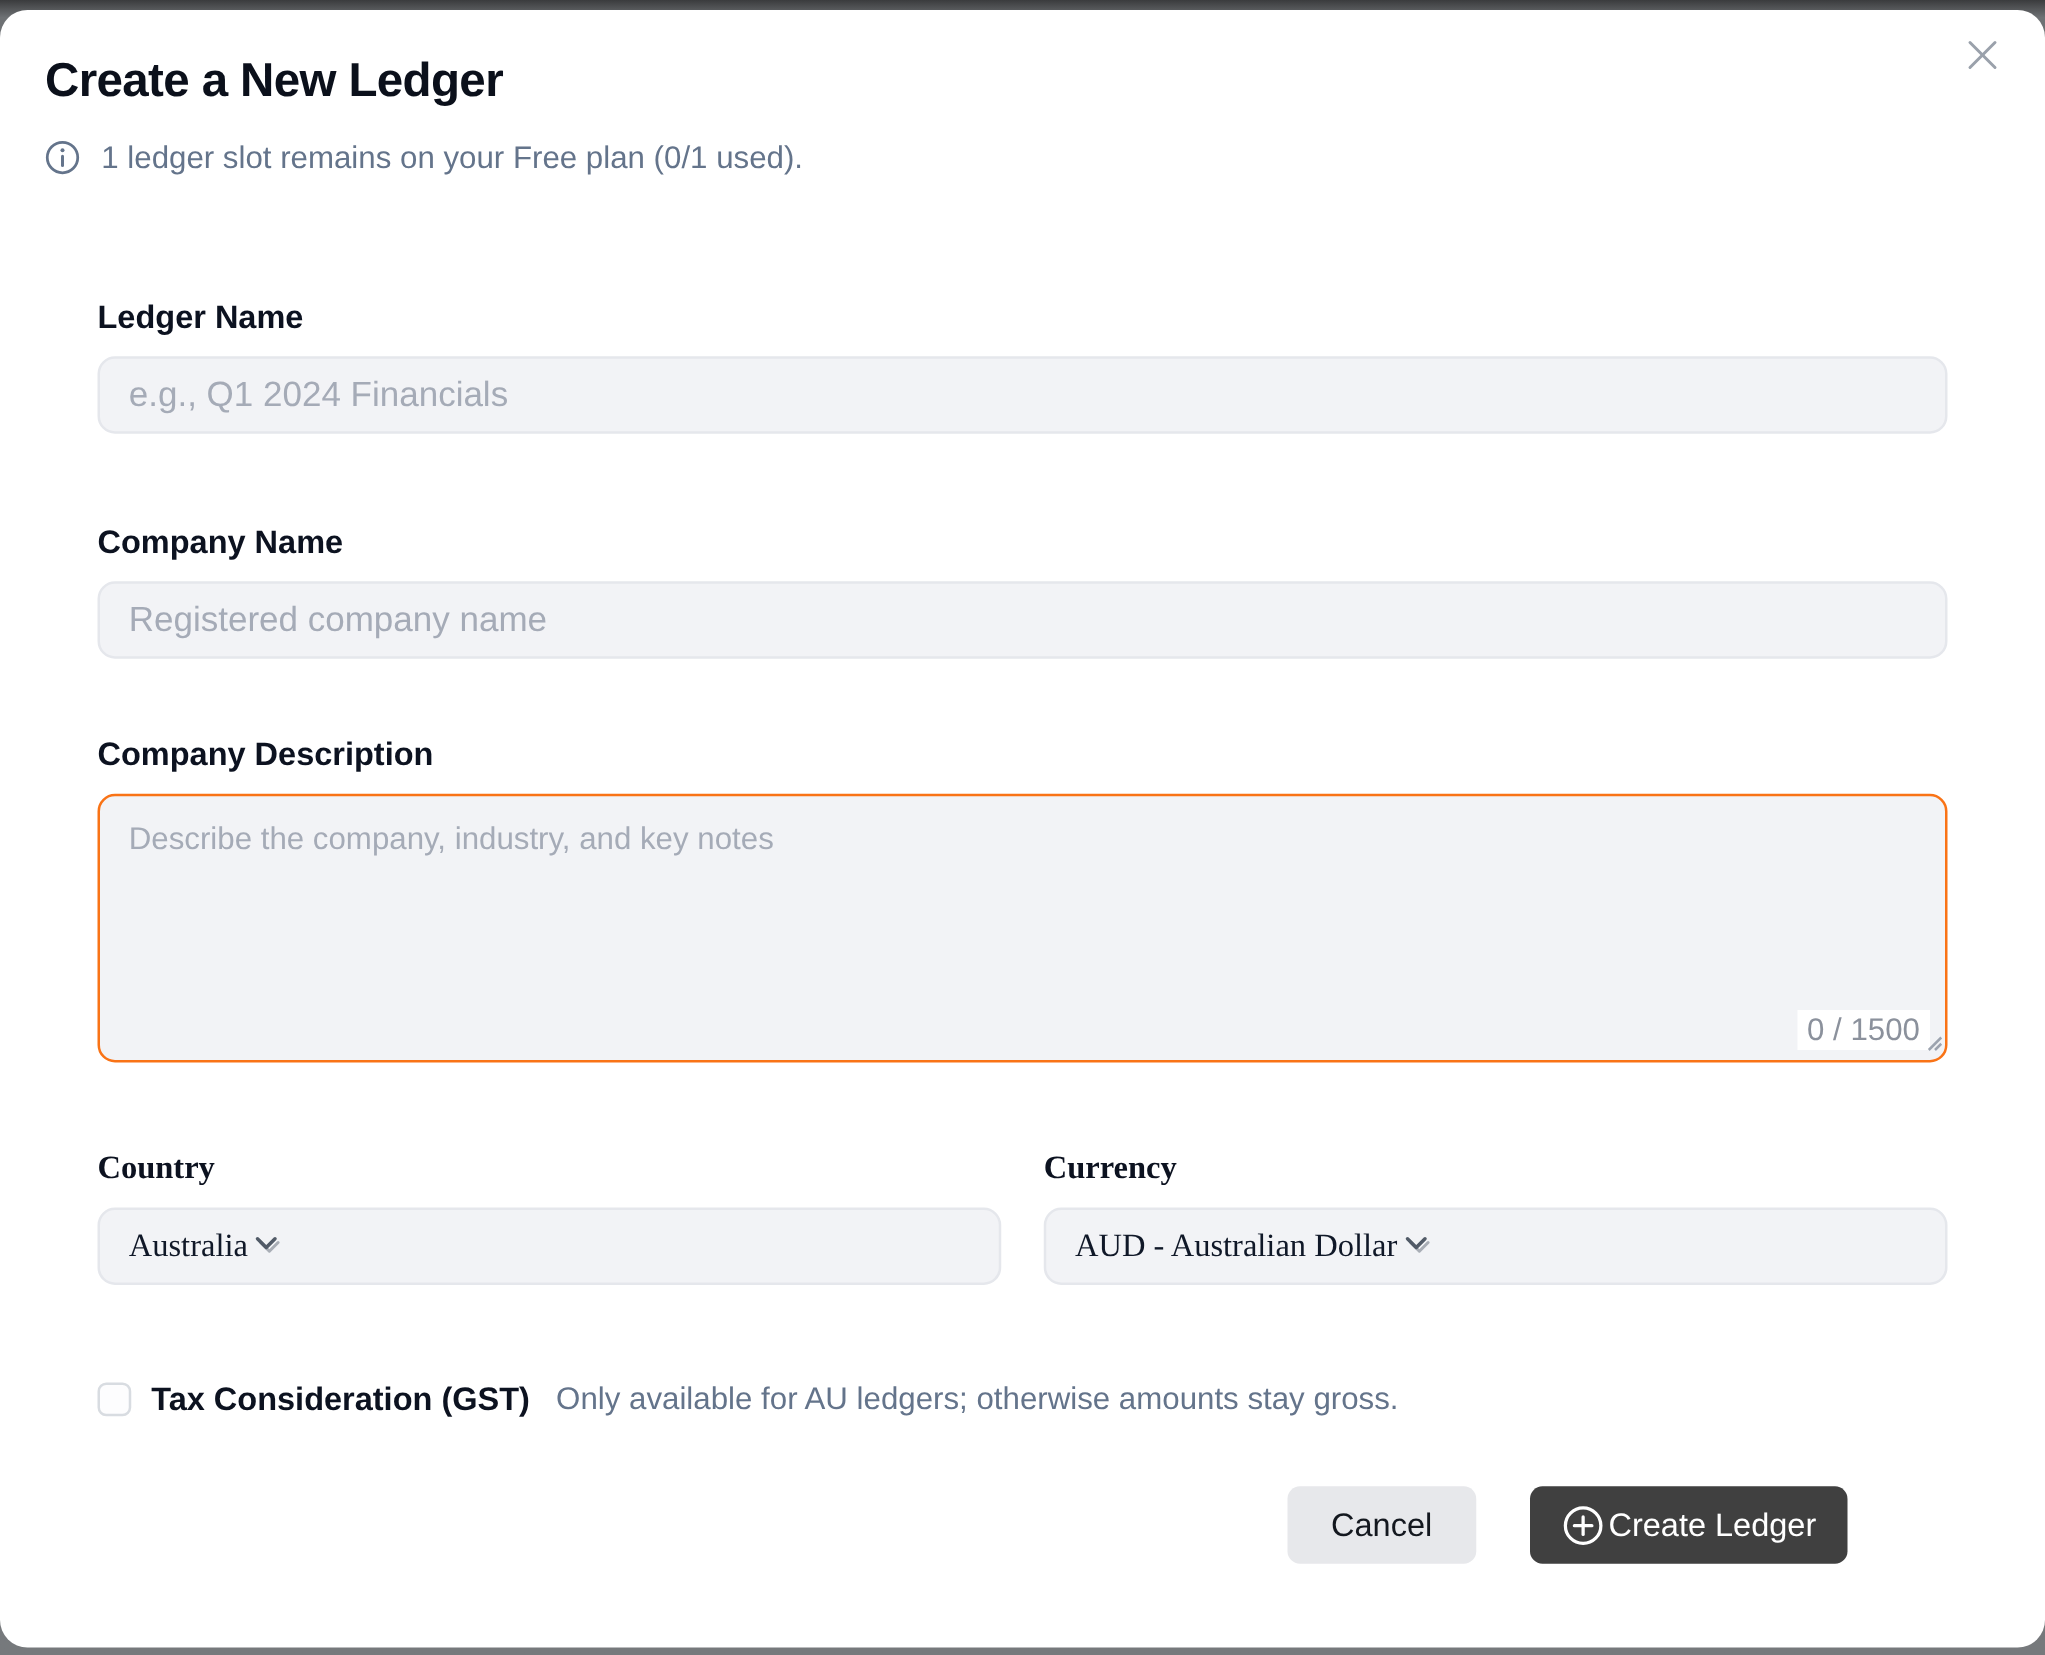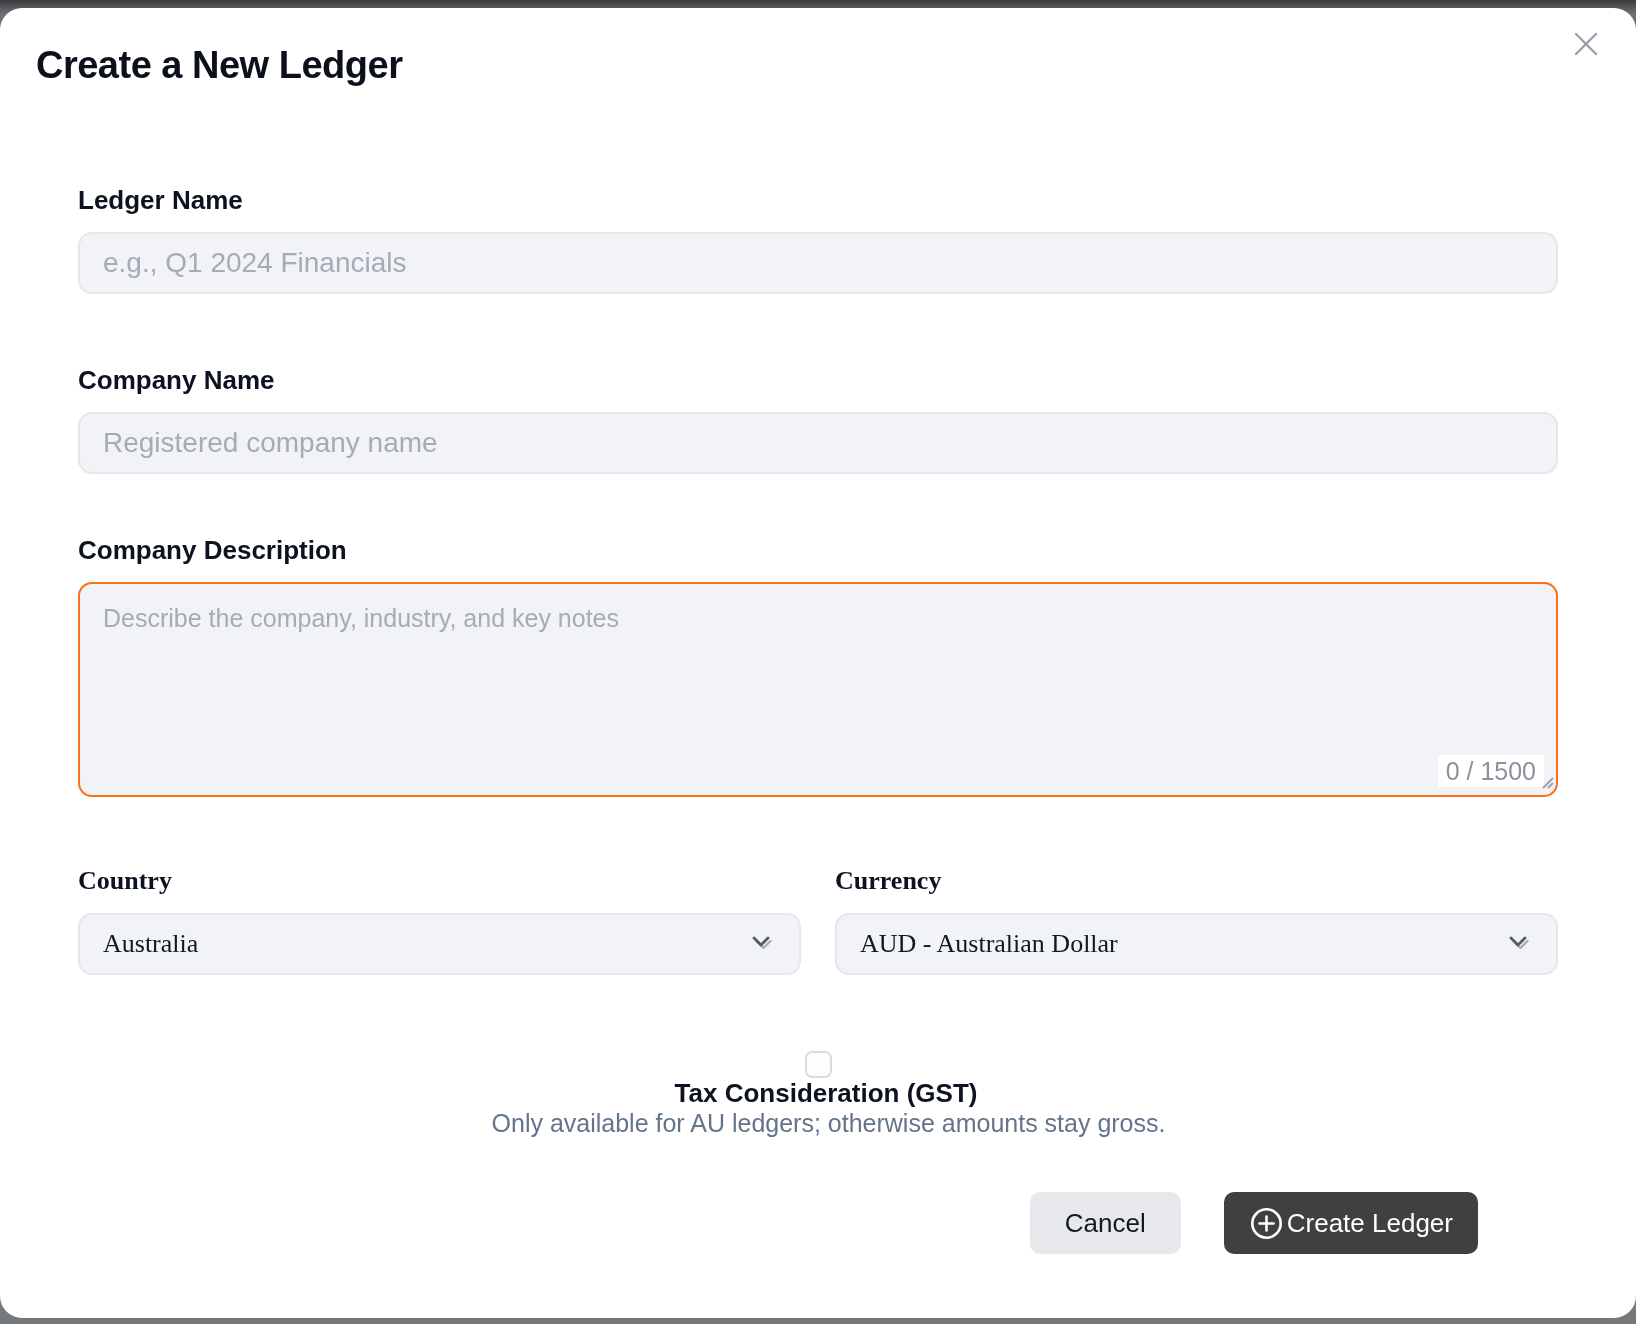--- a/index.html
+++ b/index.html
@@ -28,24 +28,24 @@
   .desc-textarea{box-sizing:border-box;display:block;width:100%;height:215px;background:#f2f3f6;
     border:2px solid #f97316;border-radius:14px;padding:20px 23px;font-size:25px;color:#101828;
     outline:none;resize:none;font-family:"Liberation Sans", sans-serif;}
   .desc-textarea::placeholder{color:#a5abb7;}
   .char-counter{position:absolute;right:14px;bottom:10px;background:#ffffff;color:#8b919c;
     font-size:25px;line-height:30px;padding:1px 8px;}
   .resize-handle{position:absolute;right:3px;bottom:3px;}
   
   .two-col{display:grid;grid-template-columns:1fr 1fr;column-gap:34px;margin-bottom:76px;font-family:Liberation Serif, serif;}
   .select{box-sizing:border-box;height:62px;background:#f2f3f6;border:2px solid #e5e7ec;border-radius:14px;
-    display:flex;align-items:center;justify-content:space-between;padding:0 23px;cursor:pointer;}
+    display:flex;align-items:center;justify-content:flex-start;padding:0 23px;cursor:pointer;}
   .select-value{font-size:26px;color:#101828;}
   
-  .tax-row{display:flex;align-items:center;margin-bottom:54px;flex-direction:column;}
+  .tax-row{display:flex;align-items:center;margin-bottom:54px;}
   .checkbox{box-sizing:border-box;width:27px;height:27px;border:2px solid #d8dce1;border-radius:7px;
     background:#fdfdfe;flex:0 0 auto;cursor:pointer;}
   .tax-label{font-size:26px;font-weight:700;color:#0c1220;margin-left:16px;}
   .tax-hint{font-size:25px;color:#64748b;margin-left:21px;}
   
   .footer{display:flex;justify-content:flex-end;align-items:center;gap:43px;padding-right:80px;}
   .btn{border:none;border-radius:10px;height:62px;font-size:26px;cursor:pointer;
     font-family:"Liberation Sans", sans-serif;}
   .btn-cancel{background:#e7e8eb;color:#14181f;padding:0 35px;}
   .btn-create{background:#404040;color:#ffffff;padding:0 25px;display:flex;align-items:center;gap:3px;}
@@ -59,20 +59,30 @@
 
     <button class="close-btn">
       <svg width="26" height="26" viewBox="0 0 26 26">
         <line x1="3" y1="3" x2="23" y2="23" stroke="#9aa1ab" stroke-width="2.4" stroke-linecap="round"></line>
         <line x1="23" y1="3" x2="3" y2="23" stroke="#9aa1ab" stroke-width="2.4" stroke-linecap="round"></line>
       </svg>
     </button>
 
     <div class="header">
       <h1 class="modal-title">Create a New Ledger</h1>
+      <div class="notice">
+        <span>
+          <svg width="28" height="28" viewBox="0 0 28 28">
+            <circle cx="14" cy="14" r="12.2" fill="none" stroke="#64748b" stroke-width="2.2"></circle>
+            <line x1="14" y1="13" x2="14" y2="20.4" stroke="#64748b" stroke-width="2.4" stroke-linecap="round"></line>
+            <circle cx="14" cy="8.2" r="1.6" fill="#64748b"></circle>
+          </svg>
+        </span>
+        <span>1 ledger slot remains on your Free plan (0/1 used).</span>
+      </div>
     </div>
 
     <div class="form">
 
       <div class="field">
         <label class="field-label">Ledger Name</label>
         <input class="text-input" type="text" placeholder="e.g., Q1 2024 Financials" style="">
       </div>
 
       <div class="field f2">

